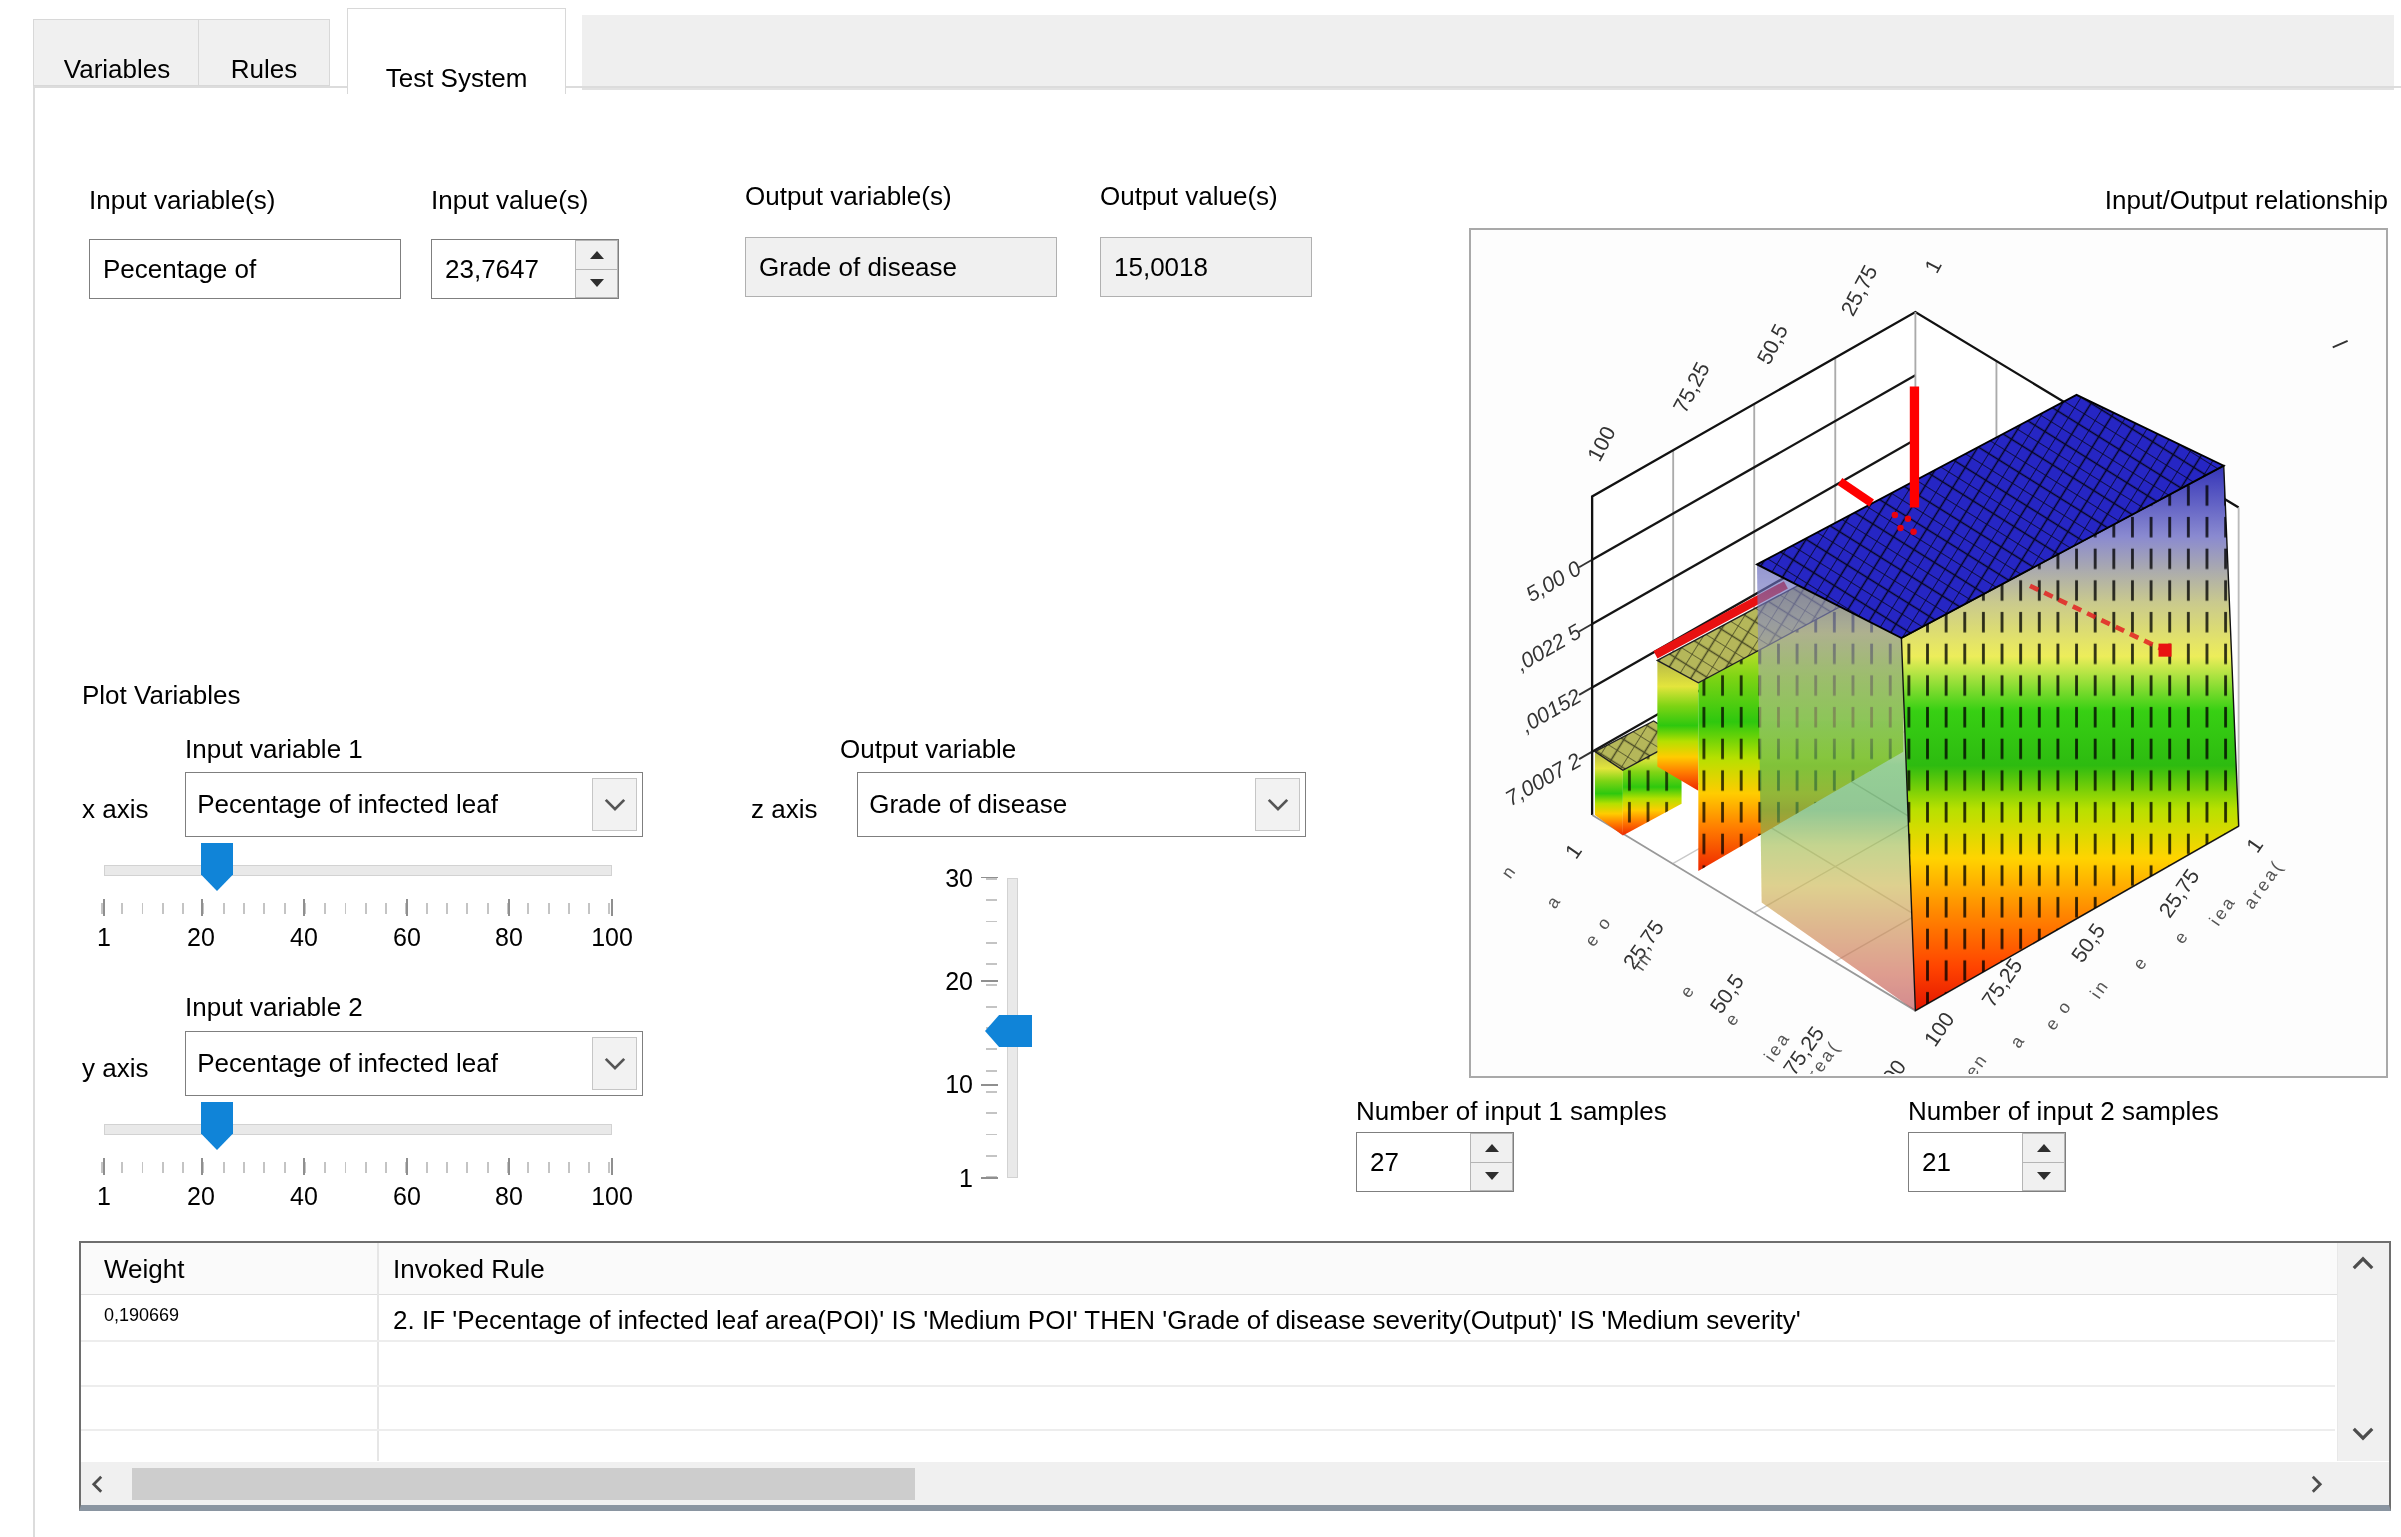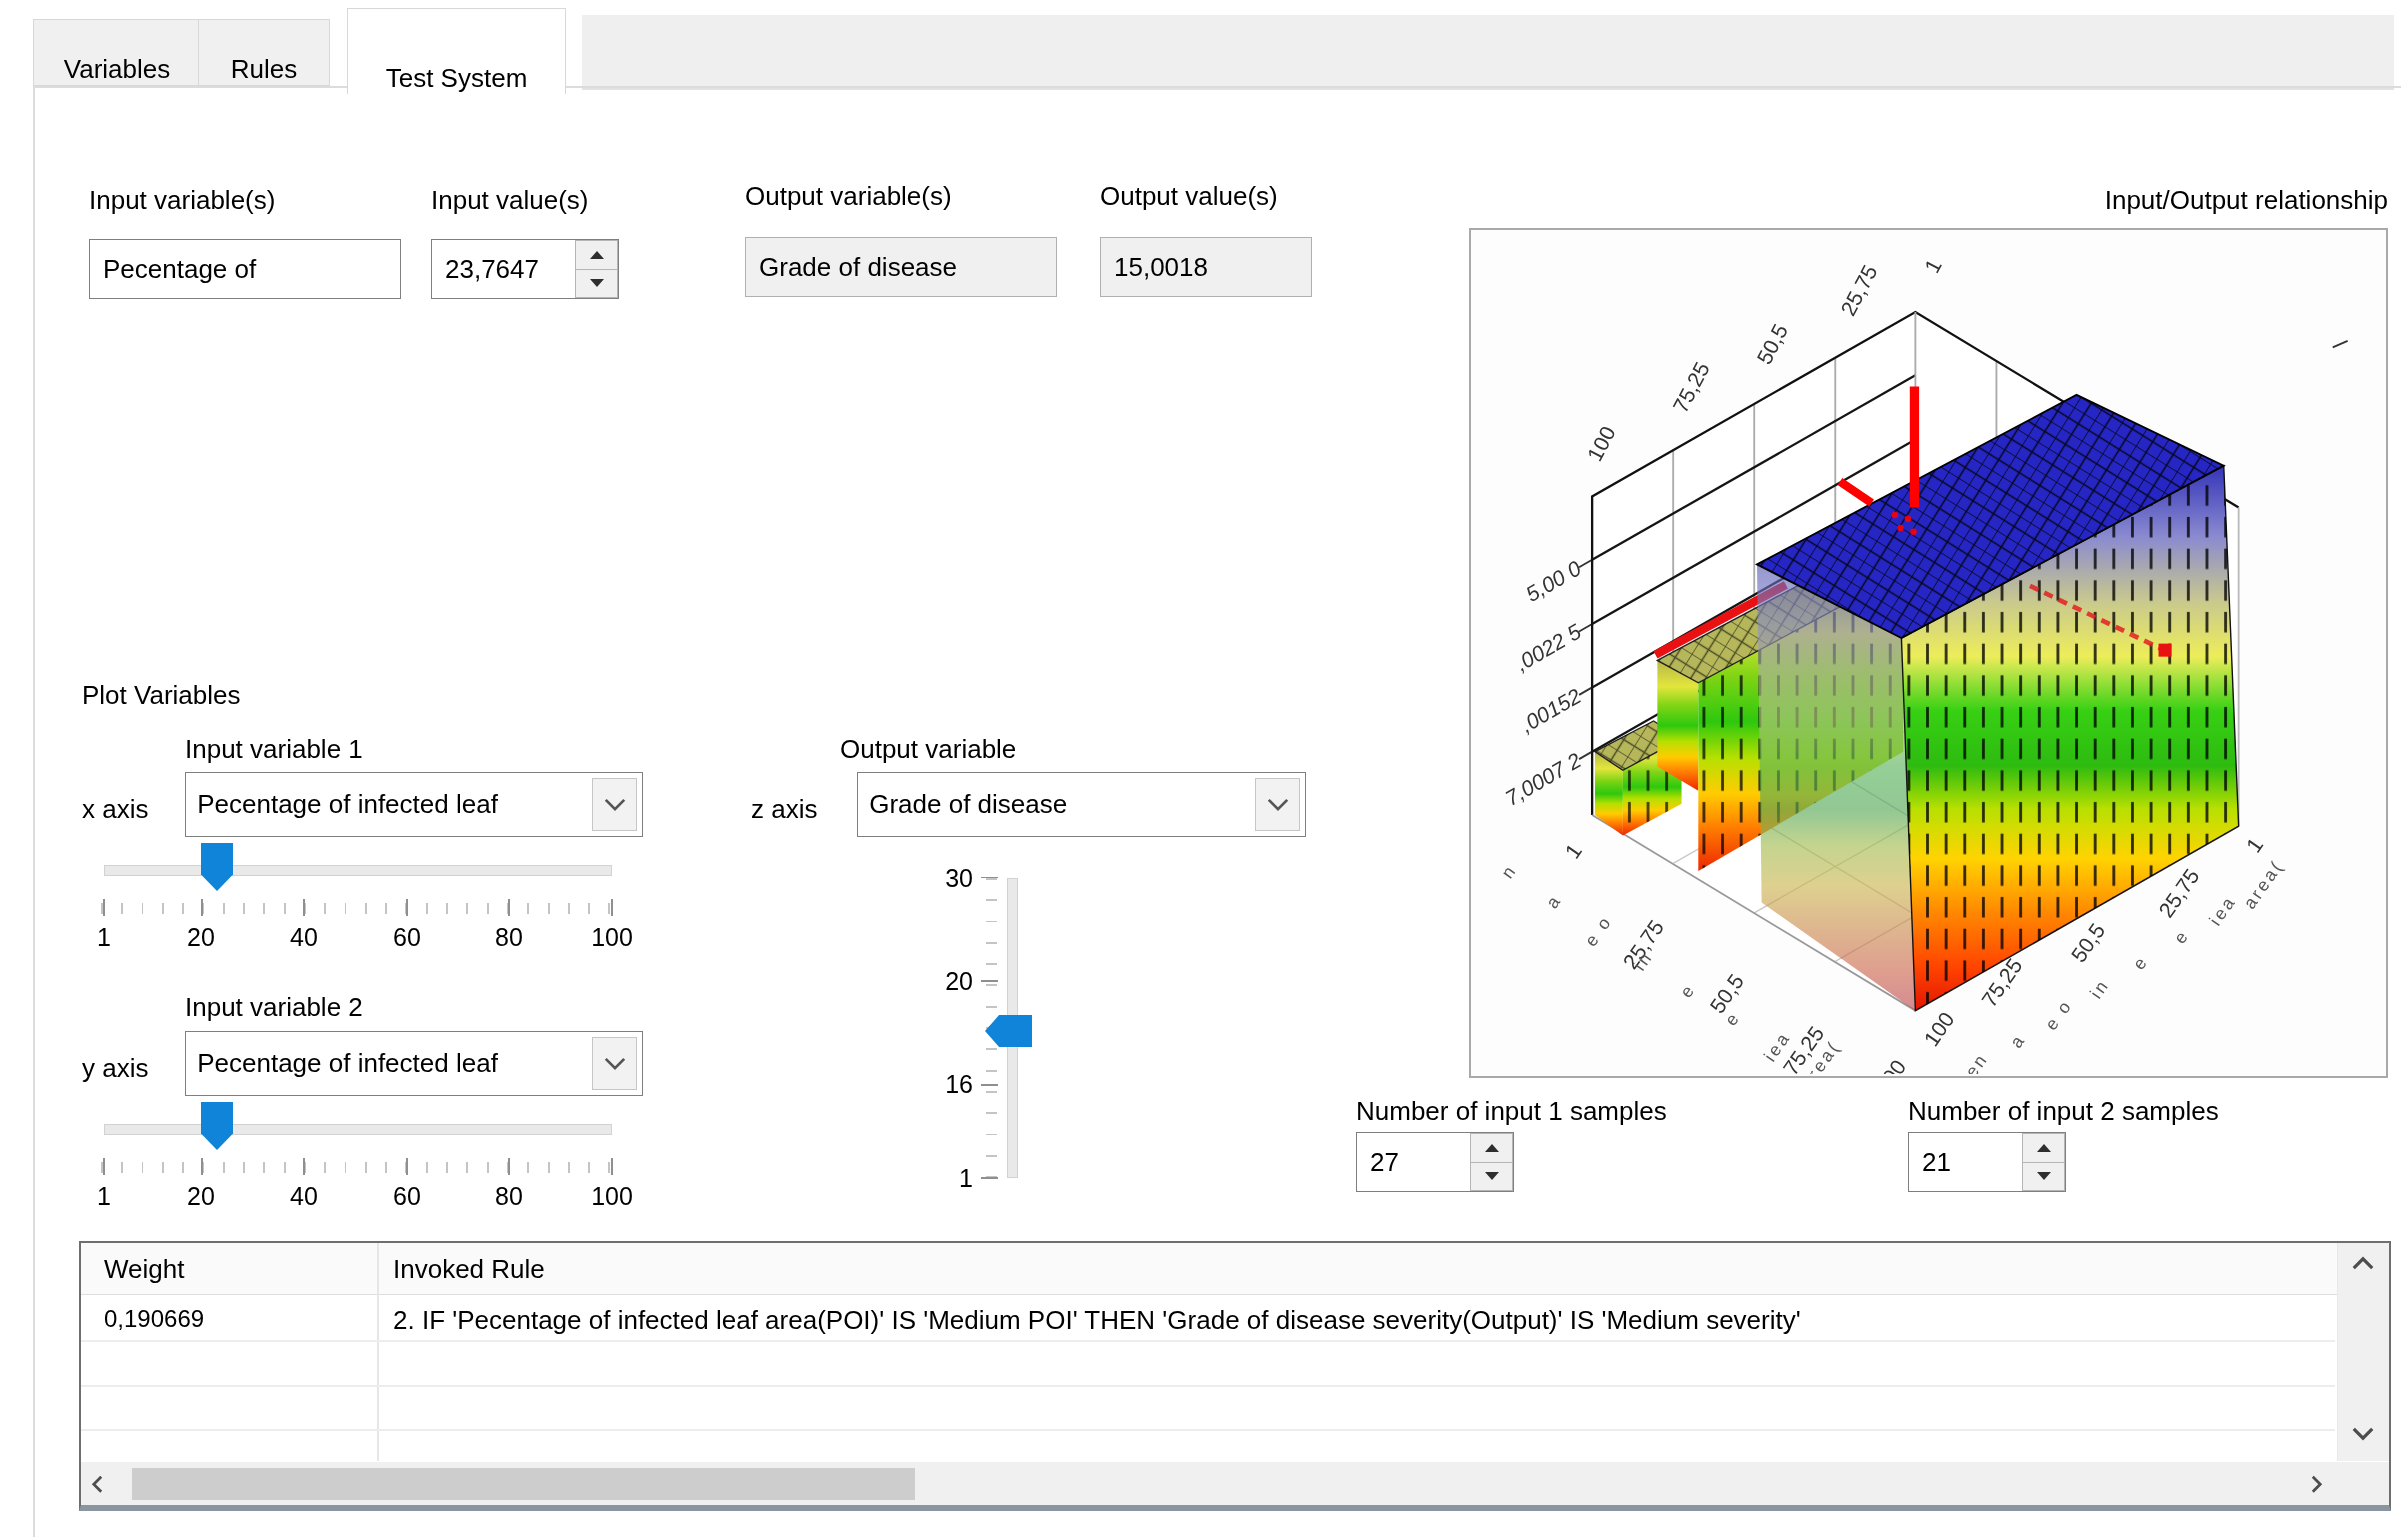--- a/index.html
+++ b/index.html
@@ -67,21 +67,21 @@
   .zlbl{font-size:23px;fill:#333;font-style:italic}
 
   
   #rtable{position:absolute;left:79px;top:1241px;width:2312px;height:270px;background:#fff;
           border:2.8px solid #6e6e6e;border-bottom:6.5px solid #8a95a1;box-sizing:border-box}
   #rtable .thead{position:absolute;left:0;top:0;width:100%;height:52px;background:#fafafa;
           border-bottom:1.9px solid #dedede;box-sizing:border-box}
   #rtable .th1{position:absolute;left:23px;top:11.2px;font-size:26px}
   #rtable .th2{position:absolute;left:312px;top:11.2px;font-size:26px}
   #rtable .coldiv{position:absolute;left:296px;top:0;width:1.9px;height:218px;background:#e6e6e6}
-  #rtable .cell-w{position:absolute;left:23px;top:62px;font-size:24px}
+  #rtable .cell-w{position:absolute;left:23px;top:62px;font-size:18px}
   #rtable .cell-r{position:absolute;left:312px;top:62px;font-size:26px;white-space:nowrap}
   #rtable .rline{position:absolute;left:0;width:2254px;height:1.9px;background:#ededed}
   .vscroll{position:absolute;right:0;top:0;width:52px;height:218px;background:#f0f0f0;
            border-left:1.9px solid #e8e8e8;box-sizing:border-box}
   .vscroll svg{position:absolute;left:13px}
   .hscroll{position:absolute;left:0;bottom:0;width:100%;height:43px;background:#f0f0f0}
   .hs-thumb{position:absolute;left:51px;top:5.6px;width:783px;height:32px;background:#cdcdcd}
   .hscroll svg{position:absolute;top:13px}
 </style>
 </head>
@@ -200,21 +200,21 @@
       </svg>
   </div>
 </div>
 
 <div class="vslider">
   <div class="vgroove"></div>
   <div class="vticks"></div>
   <div class="vlabels" id="labels-z">
       <span style="top: 20.5px;">30</span>
       <span style="top: 124px;">20</span>
-      <span style="top: 227px;">16</span>
+      <span style="top: 227px;">10</span>
       <span style="top: 321px;">1</span>
     </div>
   <div class="vthumb" style="top:158px"></div>
 <div class="vmtick" style="top: 19.6px;"></div>
     <div class="vmtick" style="top: 123px;"></div>
     <div class="vmtick" style="top: 227px;"></div>
     <div class="vmtick" style="top: 320px;"></div>
   </div>
 
 <div id="plot-title">Input/Output relationship</div>

